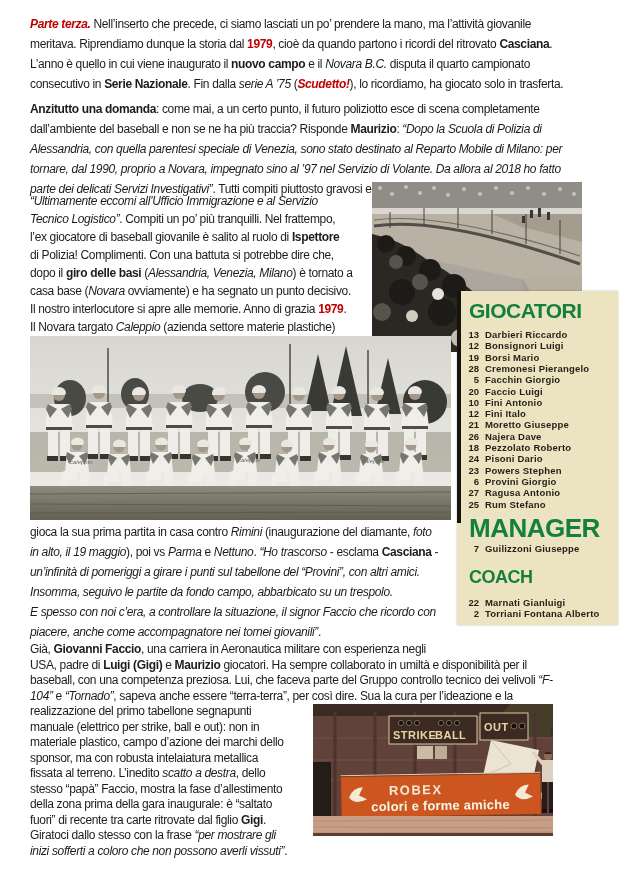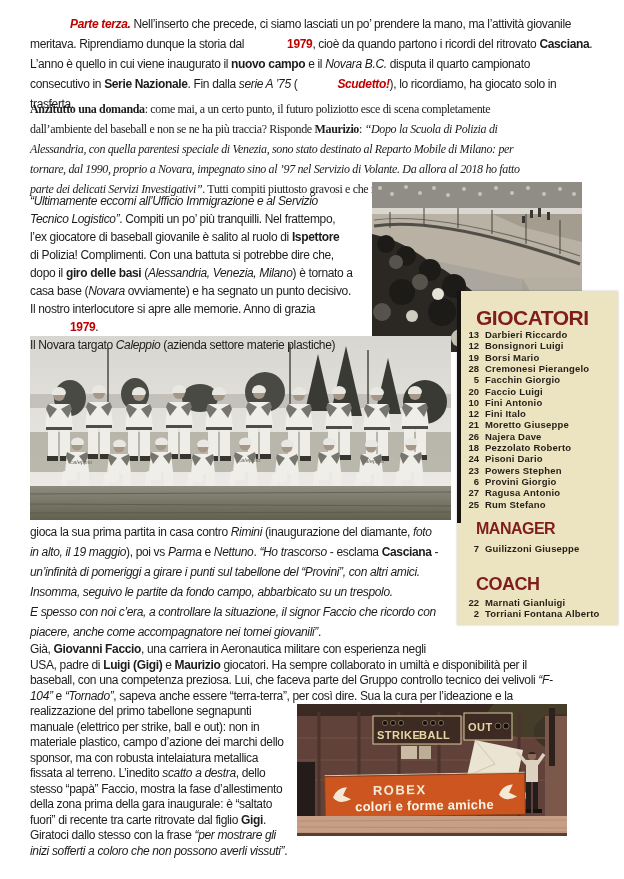--- a/index.html
+++ b/index.html
@@ -4,29 +4,29 @@
 <style>
   html,body{margin:0;padding:0;}
   body{width:624px;height:879px;position:relative;background:#ffffff;overflow:hidden;
        font-family:"Liberation Sans",sans-serif;color:#1c1c1c;}
   .para{position:absolute;font-size:12px;line-height:18px;letter-spacing:-0.35px;
         white-space:pre-line;color:#1c1c1c;}
   .lh20{line-height:20px;}
   .lh16{line-height:15.5px;}
   .fb{font-weight:700;}
   .fi{font-style:italic;}
-  .fr{color:#c00000;margin-left:40px;}
+  .fr{color:#c00000;}
   .photo{position:absolute;overflow:hidden;}
   .panel{position:absolute;left:457px;top:291px;width:161px;height:334px;
          background:#ece3c0;z-index:4;box-shadow:0 0 2px rgba(0,0,0,.25);}
   .panel .edge{position:absolute;left:0;top:0;width:4px;height:232px;background:#17130f;}
-  .panel h2{position:absolute;left:12px;margin:7px;color:#7f1d1d;
+  .panel h2{position:absolute;left:12px;margin:0;color:#15803d;
             font-weight:700;letter-spacing:-0.5px;}
   .t-gioc{top:8px;font-size:21px;}
-  .t-man{top:222px;font-size:16px;}
+  .t-man{top:222px;font-size:26px;}
   .t-coach{top:276px;font-size:18px;}
   .r-row{position:absolute;left:0;width:100%;height:11px;font-size:9.5px;font-weight:700;color:#241f18;}
   .r-num{position:absolute;left:4px;width:18px;text-align:right;display:inline-block;}
   .r-nm{position:absolute;left:28px;white-space:nowrap;letter-spacing:0.2px;}
   .list{position:absolute;left:0;top:0;width:100%;}
   svg text{font-family:"Liberation Sans",sans-serif;}
 </style>
 </head>
 <body>
 
@@ -281,21 +281,21 @@
         <span class="r-num">22</span>
         <span class="r-nm">Marnati Gianluigi</span>
       </div>
       <div class="r-row" style="top: 11.3px;">
         <span class="r-num">2</span>
         <span class="r-nm">Torriani Fontana Alberto</span>
       </div>
     </div>
 </div>
 
-<div class="photo" style="left:297px;top:704px;width:270px;height:132px;z-index:1;text-decoration:underline;">
+<div class="photo" style="left:313px;top:704px;width:240px;height:132px;z-index:1;text-decoration:underline;">
   <svg width="270" height="132" viewBox="0 0 270 132">
     <rect width="270" height="132" fill="#61423a"></rect>
     <rect x="0" y="0" width="270" height="12" fill="#3a2a23"></rect>
     <ellipse cx="235" cy="12" rx="45" ry="22" fill="#453c2a"></ellipse>
     <ellipse cx="262" cy="28" rx="25" ry="18" fill="#3c3526"></ellipse>
     <rect x="248" y="12" width="22" height="120" fill="#7c584a"></rect>
     <rect x="252" y="4" width="6" height="58" fill="#2c211c"></rect>
 
     <g stroke="#6f4d41" stroke-width="1.4">
       <line x1="0" y1="34" x2="248" y2="34"></line>
@@ -366,21 +366,21 @@
     </g>
     <rect x="0" y="129" width="270" height="3" fill="#5a3e32"></rect>
   </svg>
 </div>
 
 <div class="para lh20" style="left:30px;top:14px;width:566px;"><span class="fb fi fr">Parte terza.</span><span> Nell’inserto che precede, ci siamo lasciati un po’ prendere la mano, ma l’attività giovanile
 meritava. Riprendiamo dunque la storia dal </span><span class="fb fr">1979</span><span>, cioè da quando partono i ricordi del ritrovato </span><span class="fb">Casciana</span><span>.
 L’anno è quello in cui viene inaugurato il </span><span class="fb">nuovo campo</span><span> e il </span><span class="fi">Novara B.C.</span><span> disputa il quarto campionato
 consecutivo in </span><span class="fb">Serie Nazionale</span><span>. Fin dalla </span><span class="fi">serie A ’75</span><span> (</span><span class="fb fi fr">Scudetto!</span><span>), lo ricordiamo, ha giocato solo in trasferta.</span></div>
 
-<div class="para lh20" style="left:30px;top:99px;width:566px;font-family:Liberation Serif, serif;"><span class="fb">Anzitutto una domanda</span><span>: come mai, a un certo punto, il futuro poliziotto esce di scena completamente
+<div class="para lh20" style="left:30px;top:99px;width:566px;"><span class="fb">Anzitutto una domanda</span><span>: come mai, a un certo punto, il futuro poliziotto esce di scena completamente
 dall’ambiente del baseball e non se ne ha più traccia? Risponde </span><span class="fb">Maurizio</span><span>: </span><span class="fi">“Dopo la Scuola di Polizia di
 Alessandria, con quella parentesi speciale di Venezia, sono stato destinato al Reparto Mobile di Milano: per
 tornare, dal 1990, proprio a Novara, impegnato sino al ’97 nel Servizio di Volante. Da allora al 2018 ho fatto
 parte dei delicati Servizi Investigativi”</span><span>. Tutti compiti piuttosto gravosi e che non lasciavano spazio ad altro.</span></div>
 
 <div class="para" style="left:30px;top:192px;width:338px;z-index:5;"><span class="fi">“Ultimamente eccomi all’Ufficio Immigrazione e al Servizio
 Tecnico Logistico”</span><span>. Compiti un po’ più tranquilli. Nel frattempo,
 l’ex giocatore di baseball giovanile è salito al ruolo di </span><span class="fb">Ispettore</span><span>
 di Polizia! Complimenti. Con una battuta si potrebbe dire che,
 dopo il </span><span class="fb">giro delle basi</span><span> (</span><span class="fi">Alessandria, Venezia, Milano</span><span>) è tornato a

